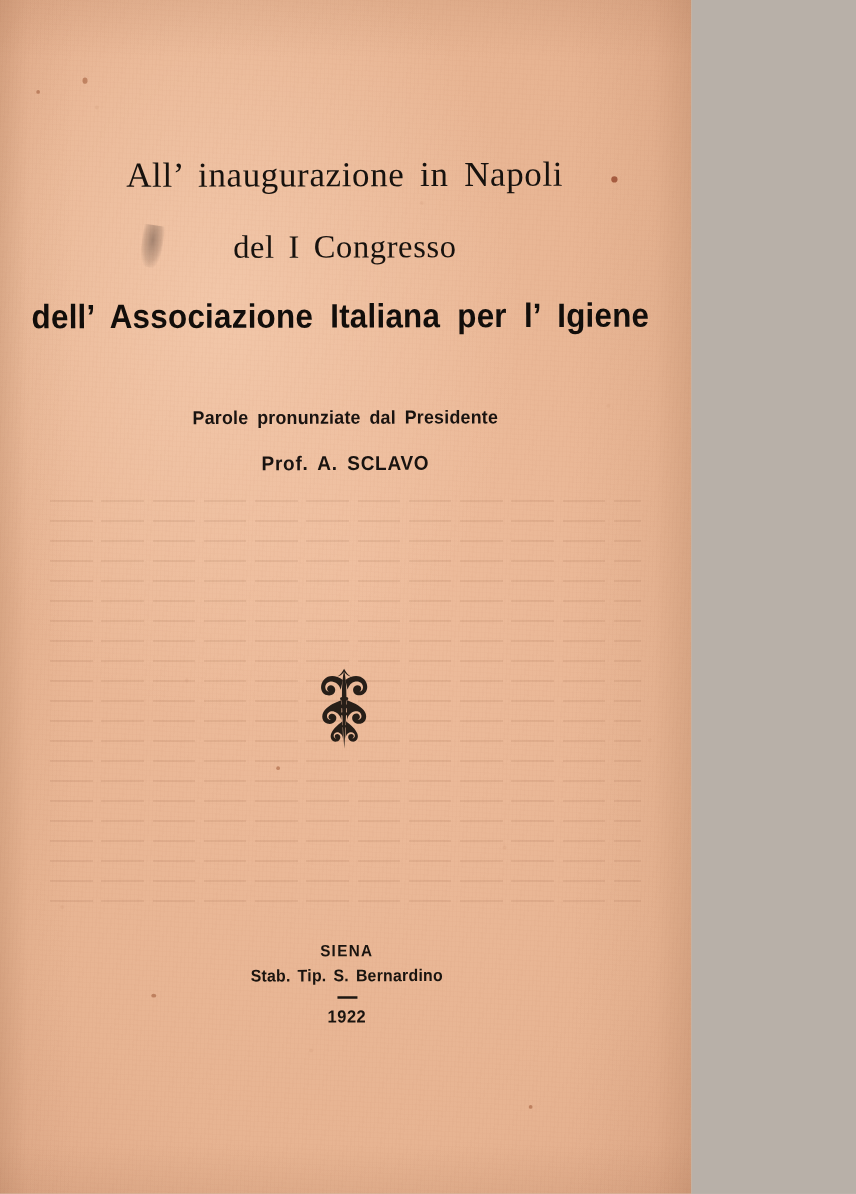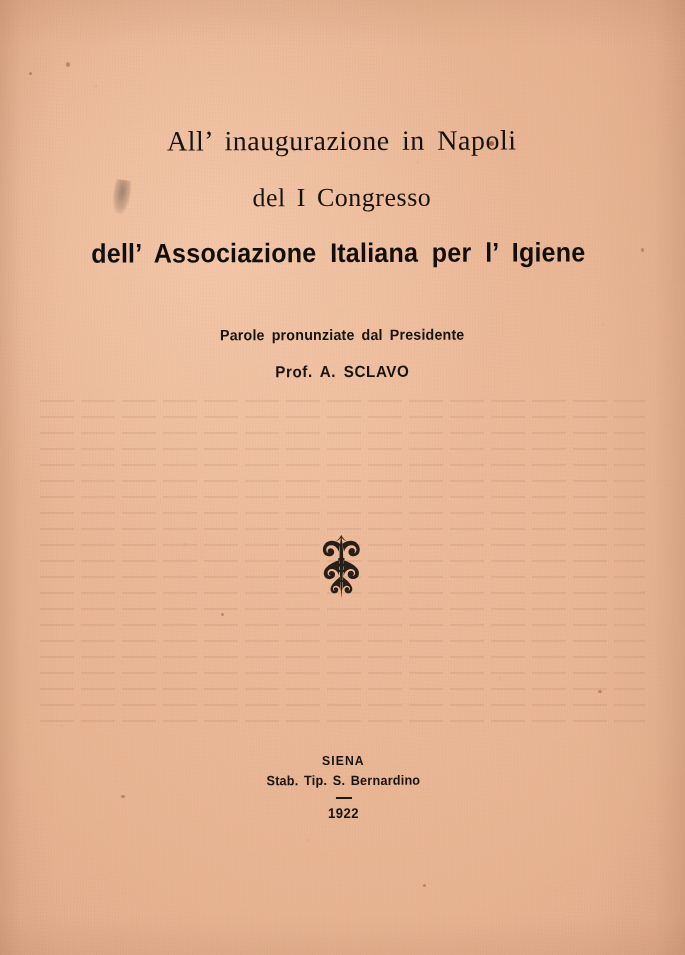--- a/index.html
+++ b/index.html
@@ -3,21 +3,21 @@
 <meta charset="utf-8">
 <style>
   html, body {
     margin: 0;
     padding: 0;
     background: #b8b0a8;
   }
 
   .page {
     position: relative;
-    width: 685px;
+    width: 553px;
     height: 955px;
     overflow: hidden;
     background: #ecbb9b;
     font-family: "Liberation Serif", "DejaVu Serif", serif;
     color: #1a1410;
   }
 
   
   .paper-base {
     position: absolute;

